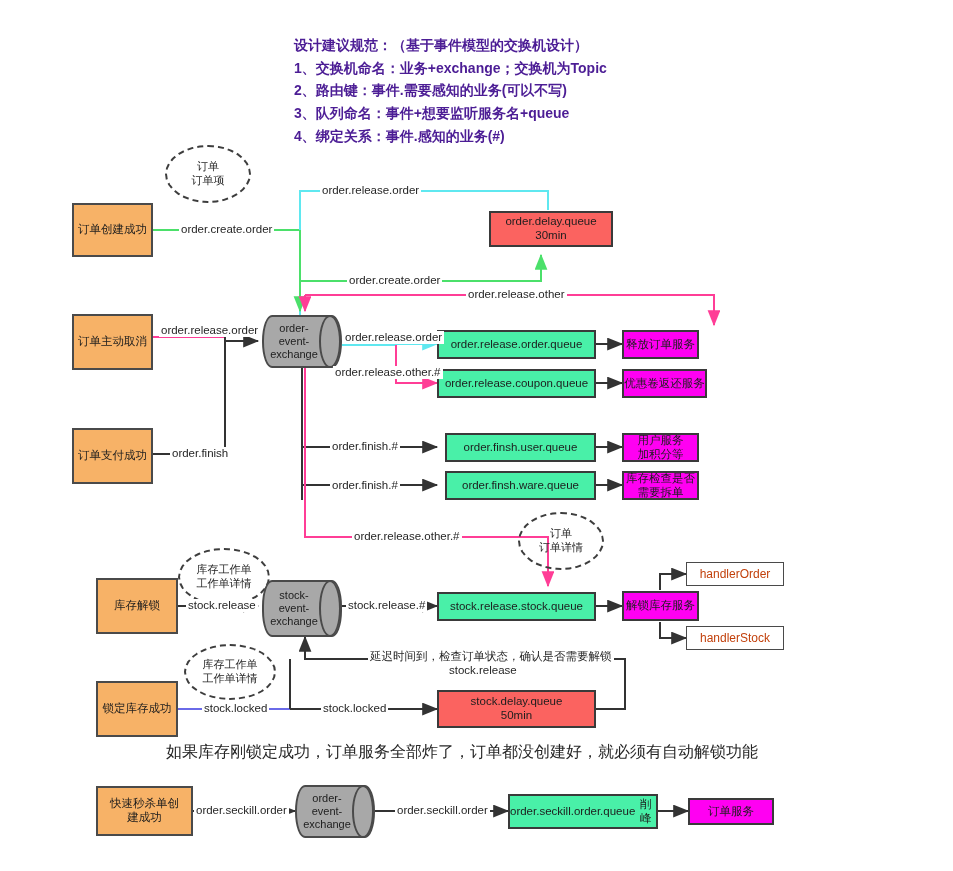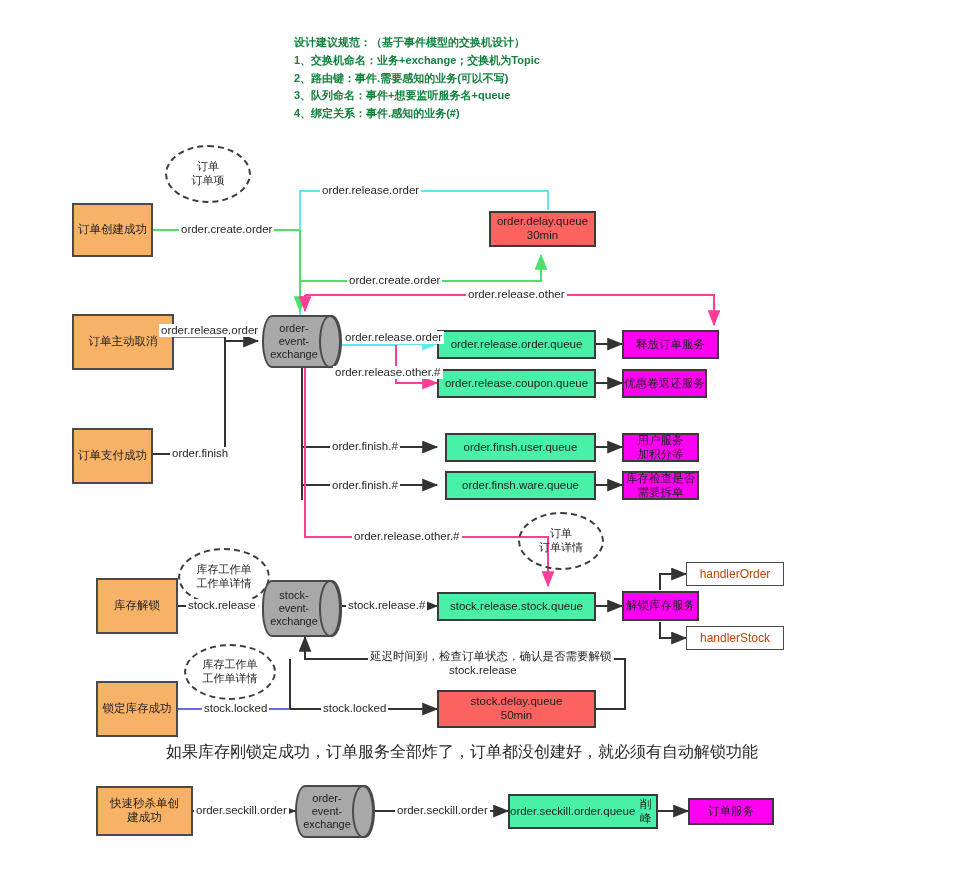--- a/index.html
+++ b/index.html
@@ -27,22 +27,22 @@
 
   .bubble{position:absolute;box-sizing:border-box;border:2px dashed #3d3d3d;
           border-radius:50%;display:flex;align-items:center;justify-content:center;
           text-align:center;font-size:11px;color:#262626;line-height:1.25;
           background:transparent;}
 
   .etext{position:absolute;font-size:11.5px;color:#262626;background:#ffffff;
          white-space:nowrap;padding:0 2px;line-height:1.15;}
   .note{position:absolute;font-size:16px;color:#262626;white-space:nowrap;}
 
-  #header{position:absolute;left:294px;top:34px;font-size:11px;font-weight:bold;
-          color:#15803d;line-height:1.62;white-space:pre;}
+  #header{position:absolute;left:294px;top:34px;font-size:14px;font-weight:bold;
+          color:#4c1d95;line-height:1.62;white-space:pre;}
 </style>
 </head>
 <body>
 
 <div id="stage">
 
   <div id="header">设计建议规范：（基于事件模型的交换机设计）
 1、交换机命名：业务+exchange；交换机为Topic
 2、路由键：事件.需要感知的业务(可以不写)
 3、队列命名：事件+想要监听服务名+queue
@@ -129,21 +129,21 @@
 工作单详情</div>
     </div>
   <div class="bubble" style="left:518px;top:512px;width:86px;height:58px;">
       <div style="white-space: pre-line;">订单
 订单详情</div>
     </div>
 
   <div class="node evt" style="left:72px;top:203px;width:81px;height:54px;">
     <span>订单创建成功</span>
   </div>
-  <div class="node evt" style="left:72px;top:314px;width:102px;height:56px;">
+  <div class="node evt" style="left:72px;top:314px;width:81px;height:56px;">
     <span>订单主动取消</span>
   </div>
   <div class="node evt" style="left:72px;top:428px;width:81px;height:56px;">
     <span>订单支付成功</span>
   </div>
   <div class="node evt" style="left:96px;top:578px;width:82px;height:56px;">
     <span>库存解锁</span>
   </div>
   <div class="node evt" style="left:96px;top:681px;width:82px;height:56px;">
     <span>锁定库存成功</span>
@@ -165,21 +165,21 @@
 event-
 exchange</span>
   </div>
   <div class="cyl" style="left:295px;top:785px;width:80px;height:53px;">
     <span class="cap"></span>
     <span class="lbl" style="white-space:pre-line;">order-
 event-
 exchange</span>
   </div>
 
-  <div class="node q-red" style="left:489px;top:211px;width:107px;height:36px;flex-direction:column;">
+  <div class="node q-red" style="left:489px;top:211px;width:124px;height:36px;flex-direction:column;">
     <span>order.delay.queue</span>
     <span>30min</span>
   </div>
   <div class="node q-green" style="left:437px;top:330px;width:159px;height:29px;">
     <span>order.release.order.queue</span>
   </div>
   <div class="node q-green" style="left:437px;top:369px;width:159px;height:29px;">
     <span>order.release.coupon.queue</span>
   </div>
   <div class="node q-green" style="left:445px;top:433px;width:151px;height:29px;">
@@ -193,21 +193,21 @@
   </div>
   <div class="node q-red" style="left:437px;top:690px;width:159px;height:38px;flex-direction:column;">
     <span>stock.delay.queue</span>
     <span>50min</span>
   </div>
   <div class="node q-green" style="left:508px;top:794px;width:150px;height:35px;">
     <span>order.seckill.order.queue</span>
     <span>削峰</span>
   </div>
 
-  <div class="node svc" style="left:622px;top:330px;width:97px;height:29px;">
+  <div class="node svc" style="left:622px;top:330px;width:77px;height:29px;">
     <span>释放订单服务</span>
   </div>
   <div class="node svc" style="left:622px;top:369px;width:85px;height:29px;">
     <span>优惠卷返还服务</span>
   </div>
   <div class="node svc" style="left:622px;top:433px;width:77px;height:29px;white-space:pre-line;">
     <span>用户服务
 加积分等</span>
   </div>
   <div class="node svc" style="left:622px;top:471px;width:77px;height:29px;white-space:pre-line;">

